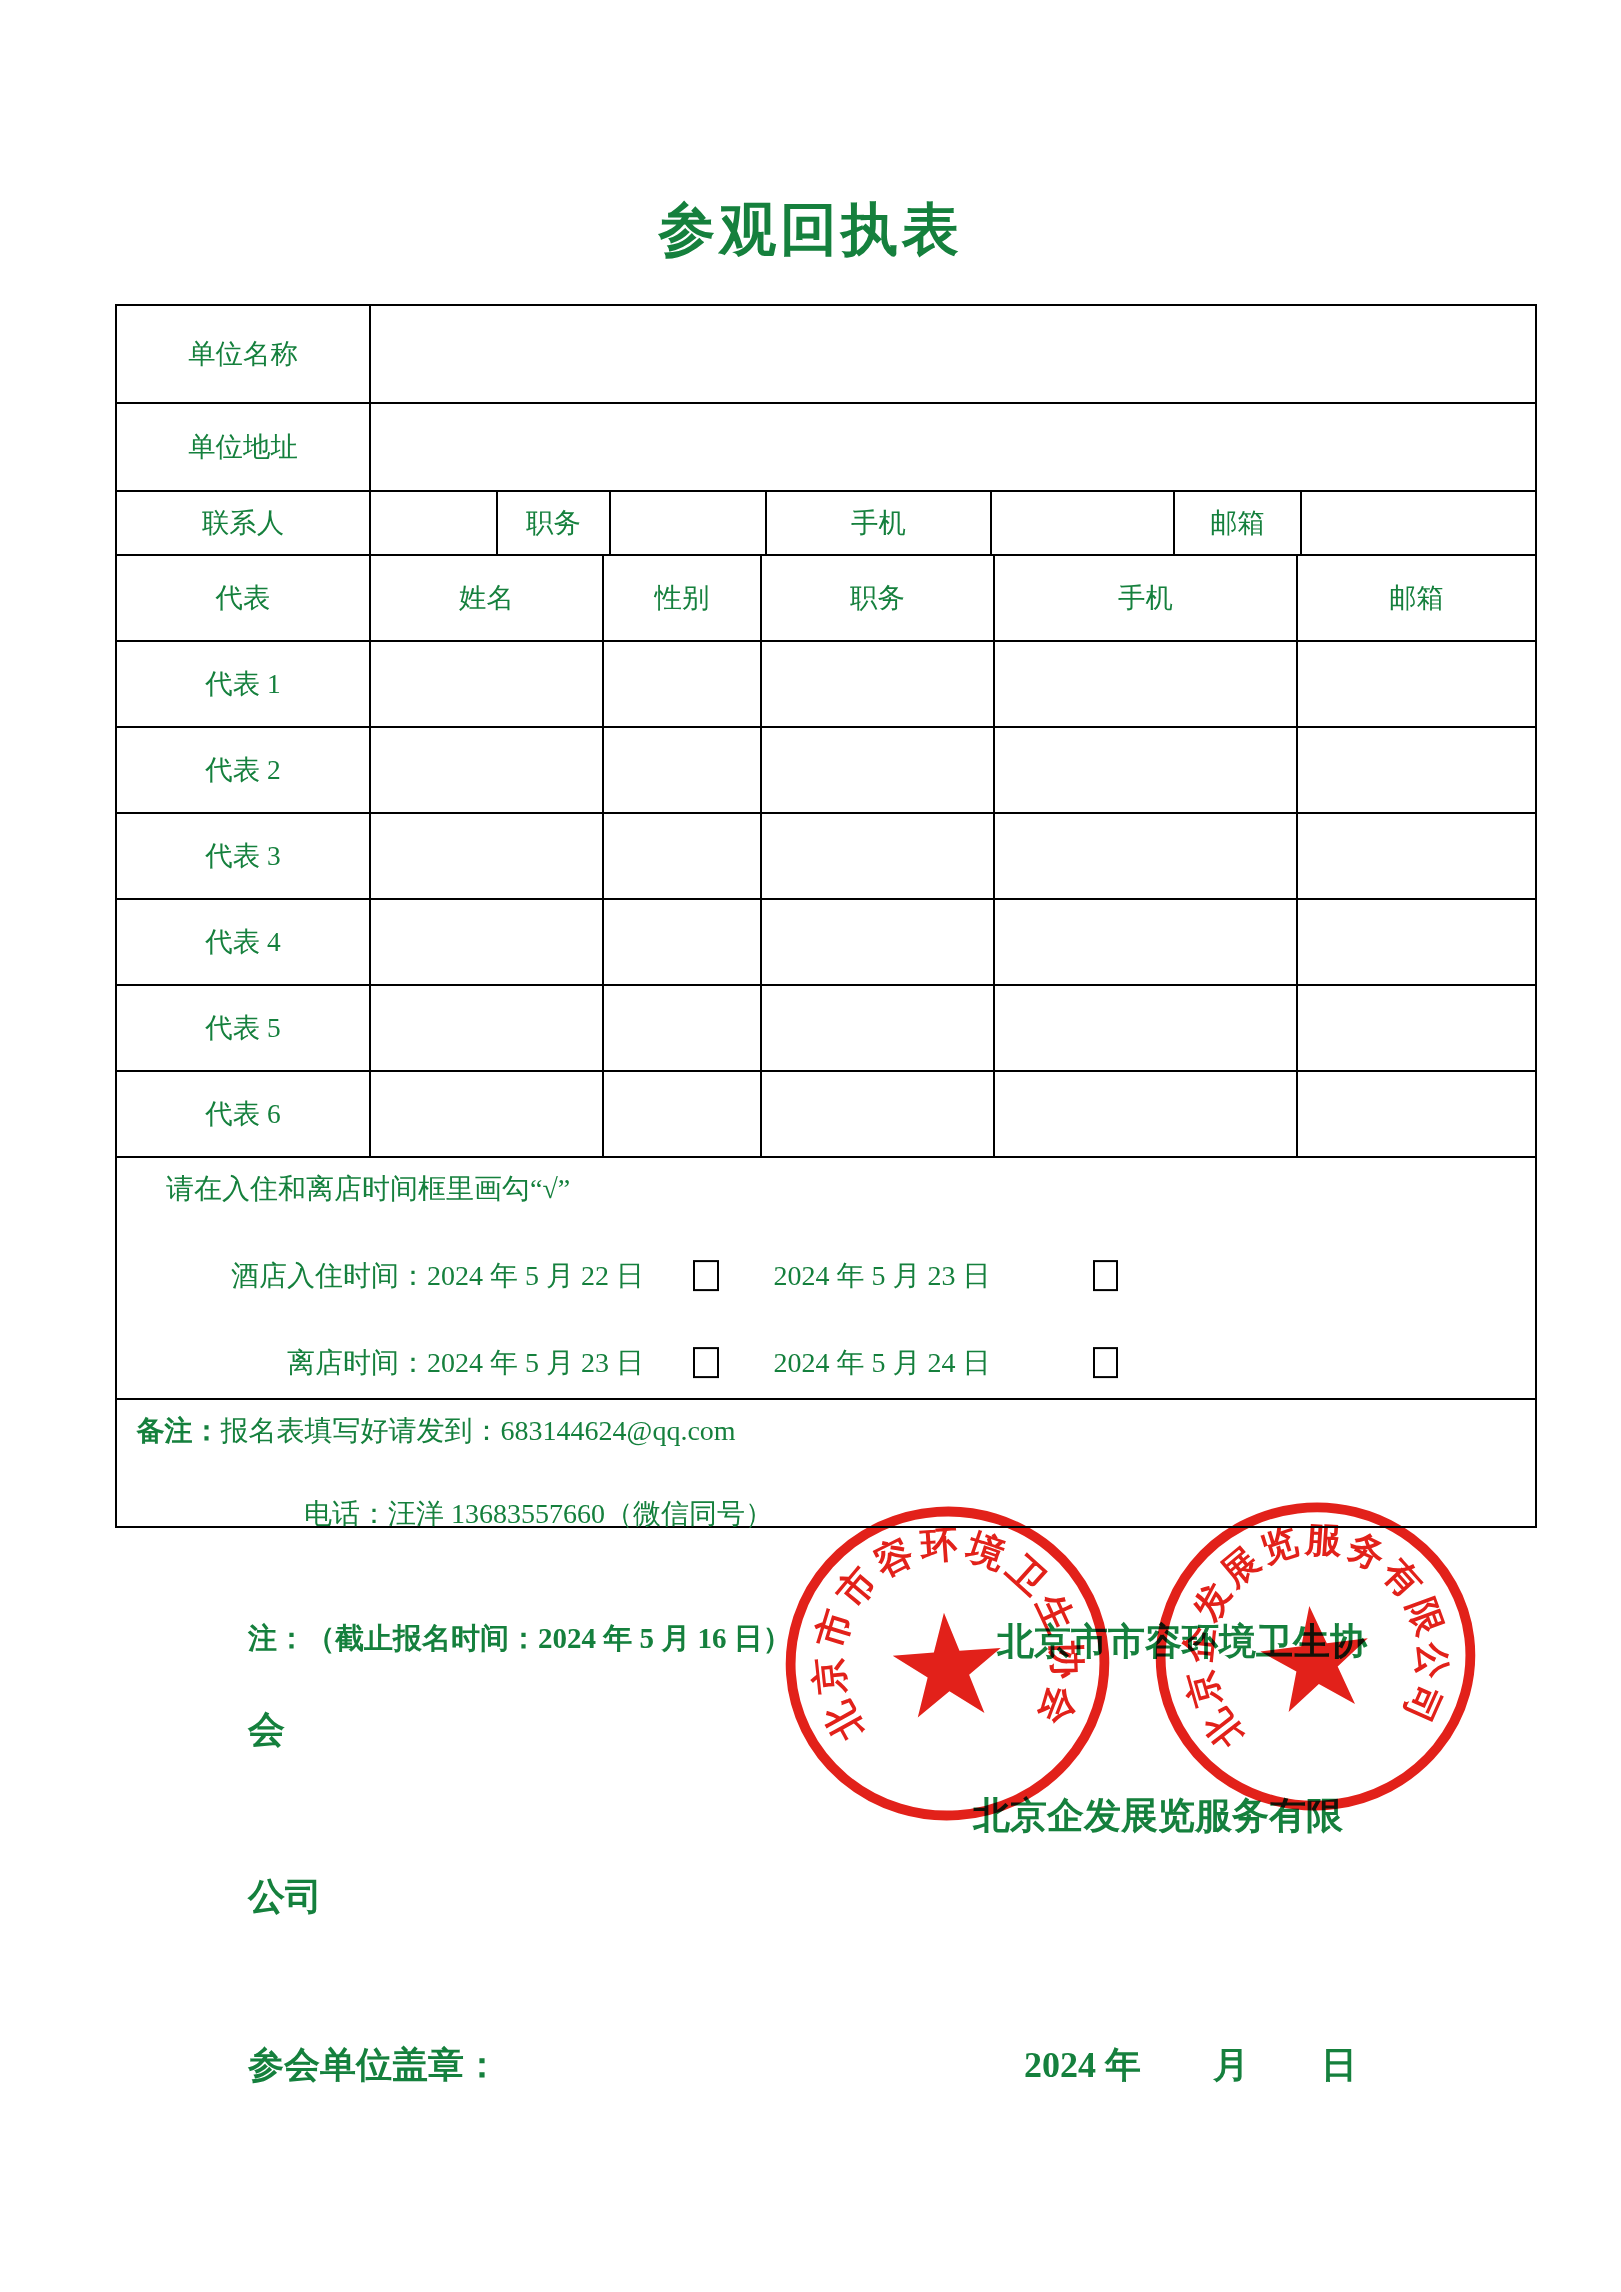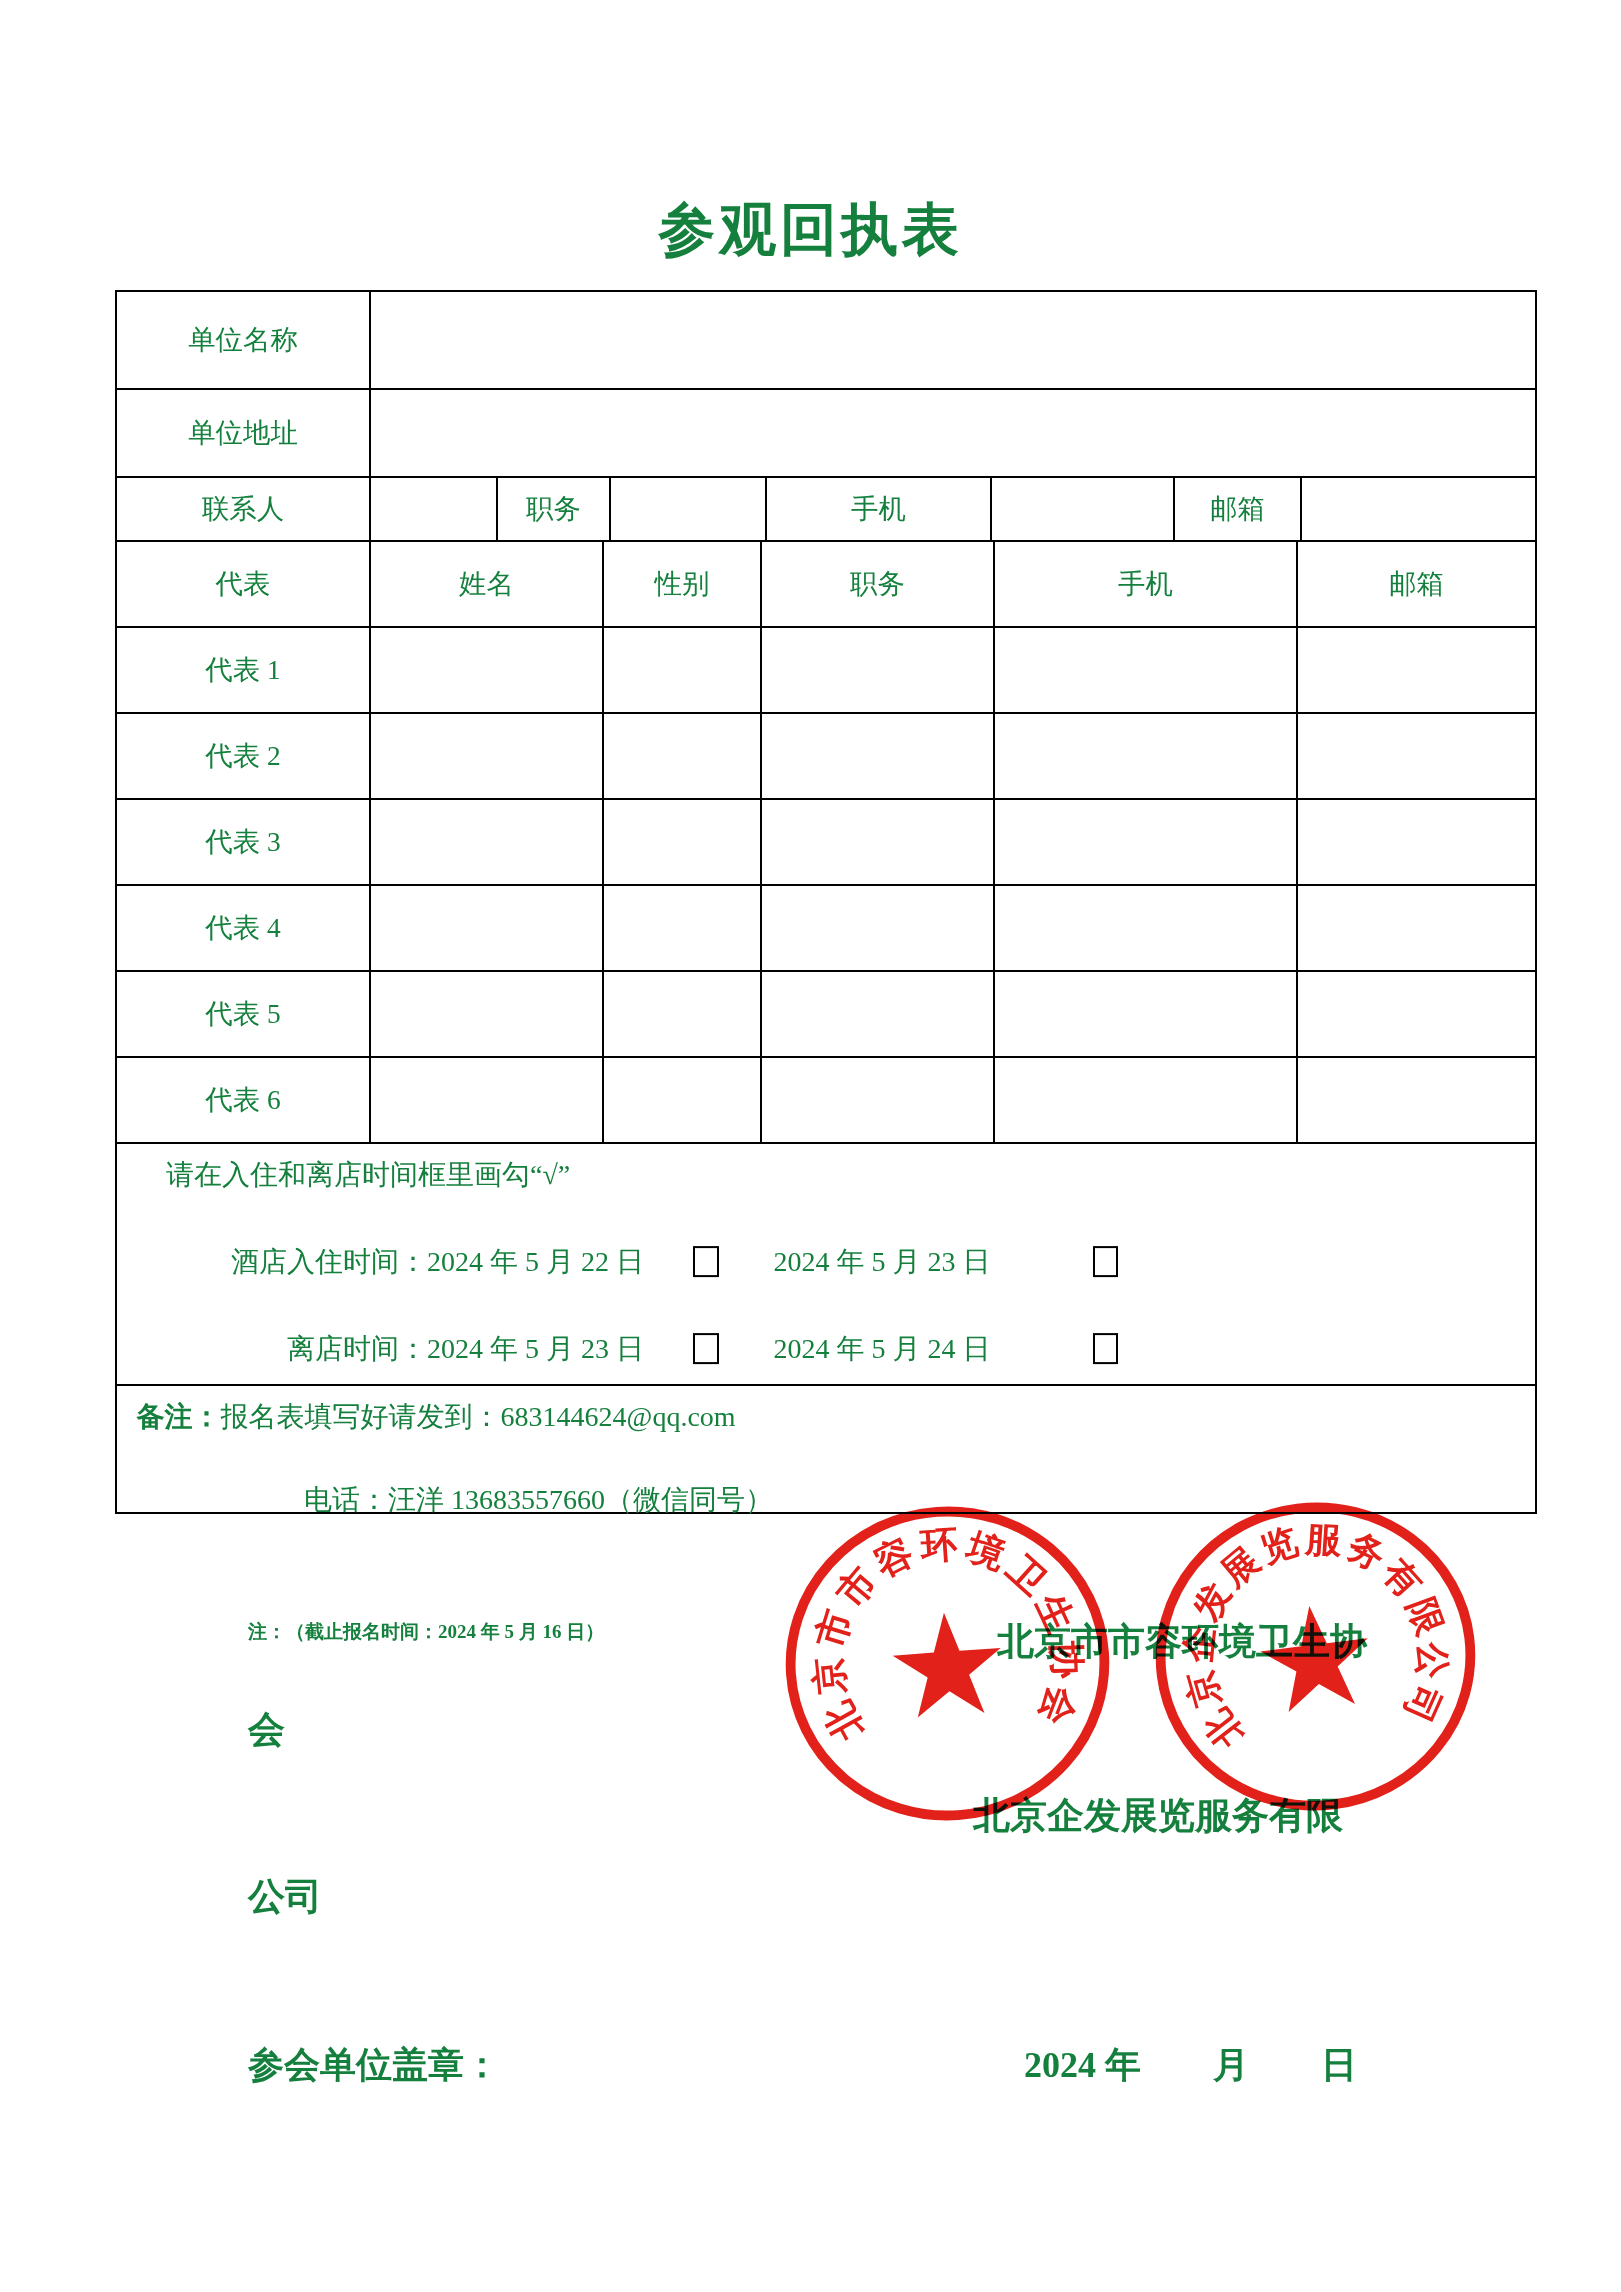--- a/index.html
+++ b/index.html
@@ -6,21 +6,21 @@
   .page{
     position:relative;width:1621px;height:2293px;background:#ffffff;
     font-family:"Liberation Serif","DejaVu Serif",serif;color:#15803d;overflow:hidden;
   }
   .title{
     position:absolute;left:0;top:192px;width:100%;text-align:center;
     font-size:57px;font-weight:bold;letter-spacing:3.9px;
   }
   
   .doc-table{
-    position:absolute;left:115px;top:290px;width:1420px;
+    position:absolute;left:115px;top:304px;width:1420px;
     border-left:2px solid #000;border-top:2px solid #000;
     font-size:27.4px;
   }
   .trow{display:flex;}
   .cell{
     box-sizing:border-box;border-right:2px solid #000;border-bottom:2px solid #000;
     display:flex;align-items:center;justify-content:center;text-align:center;
   }
   .cell.fill{flex:1;}
   .cell.block{display:block;text-align:left;}
@@ -36,21 +36,21 @@
     display:inline-block;width:21.6px;height:26.5px;border:2px solid #000;
     vertical-align:middle;transform:translateY(-2.9px);background:transparent;
   }
   .cb1{margin-left:49px;} .date2{margin-left:55px;} .cb2{margin-left:102px;}
   
   .remark-line1{padding:11.8px 0 0 19.6px;font-size:28px;}
   .remark-line2{margin-top:45px;padding-left:139px;font-size:28px;margin-left:48px;}
   .bold{font-weight:bold;}
   
   .abs{position:absolute;white-space:nowrap;}
-  .note-line{left:248px;top:1619px;font-size:19px;font-weight:bold;}
+  .note-line{left:248px;top:1619px;font-size:29px;font-weight:bold;}
   .org1-l1{left:997px;top:1617px;font-size:37px;font-weight:bold;}
   .org1-l2{left:248px;top:1705px;font-size:37px;font-weight:bold;}
   .org2-l1{left:973px;top:1791px;font-size:37px;font-weight:bold;}
   .org2-l2{left:248px;top:1872px;font-size:37px;font-weight:bold;}
   .seal-label{left:248px;top:2041px;font-size:36px;font-weight:bold;}
   .date-line{left:1024px;top:2041px;font-size:36px;font-weight:bold;}
   
   .stamp{position:absolute;width:353px;height:353px;mix-blend-mode:multiply;pointer-events:none;}
   .stamp svg{overflow:visible;}
 </style>

